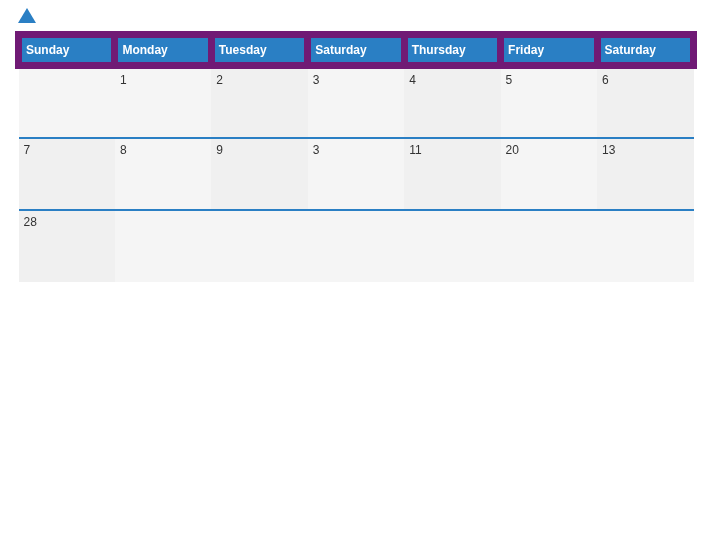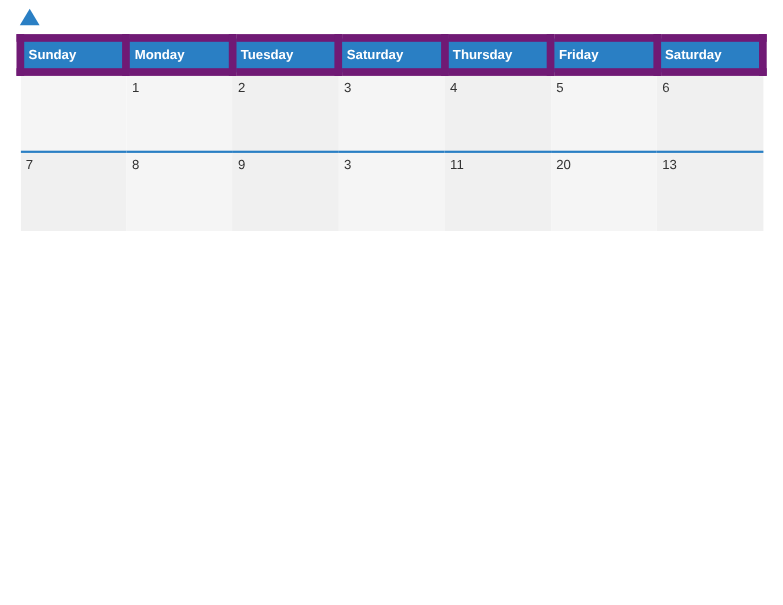--- a/index.html
+++ b/index.html
@@ -144,15 +144,24 @@
         </tr>
         <tr>
           <td>7</td>
           <td>8</td>
           <td>9</td>
           <td>3</td>
           <td>11</td>
           <td>20</td>
           <td>13</td>
         </tr>
+        <tr class="last-row">
+          <td>28</td>
+          <td class="empty"></td>
+          <td class="empty"></td>
+          <td class="empty"></td>
+          <td class="empty"></td>
+          <td class="empty"></td>
+          <td class="empty"></td>
+        </tr>
       </tbody>
   </table>
 </div>
 
 </body></html>

